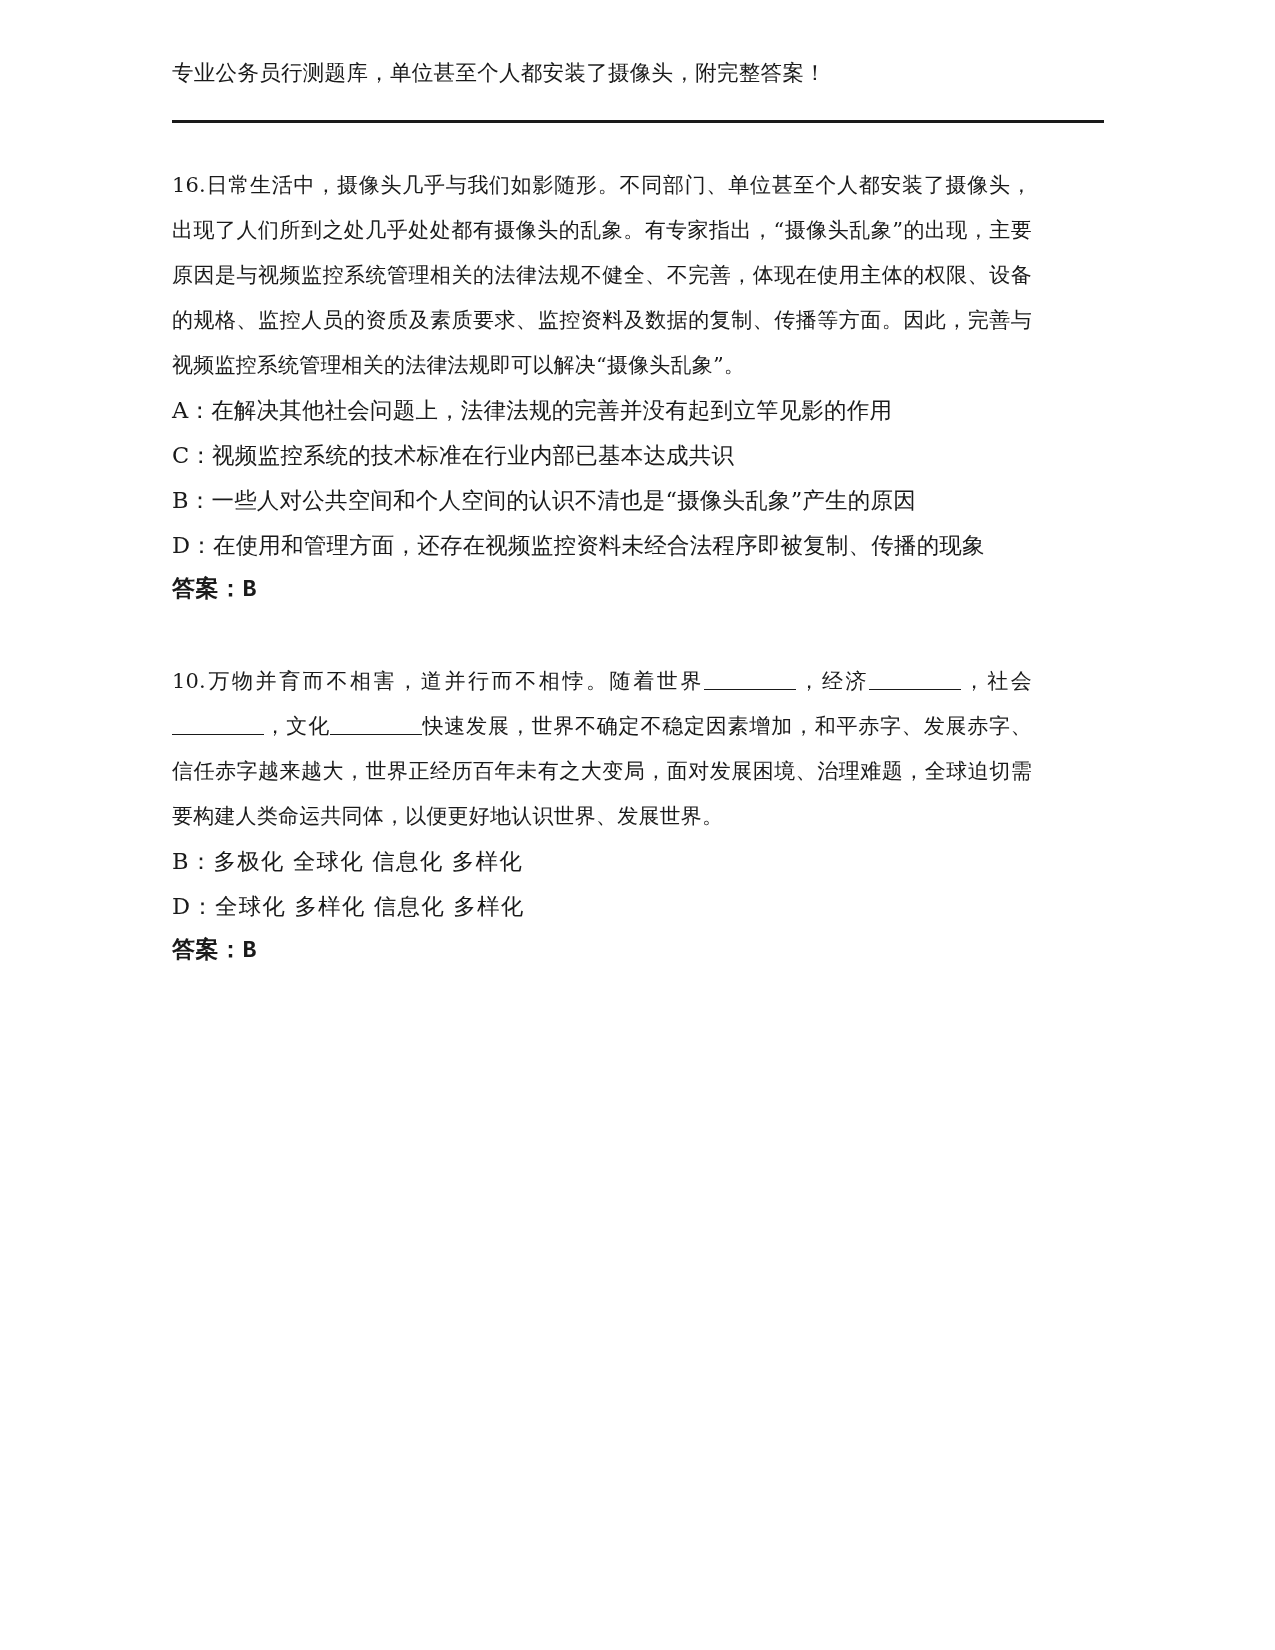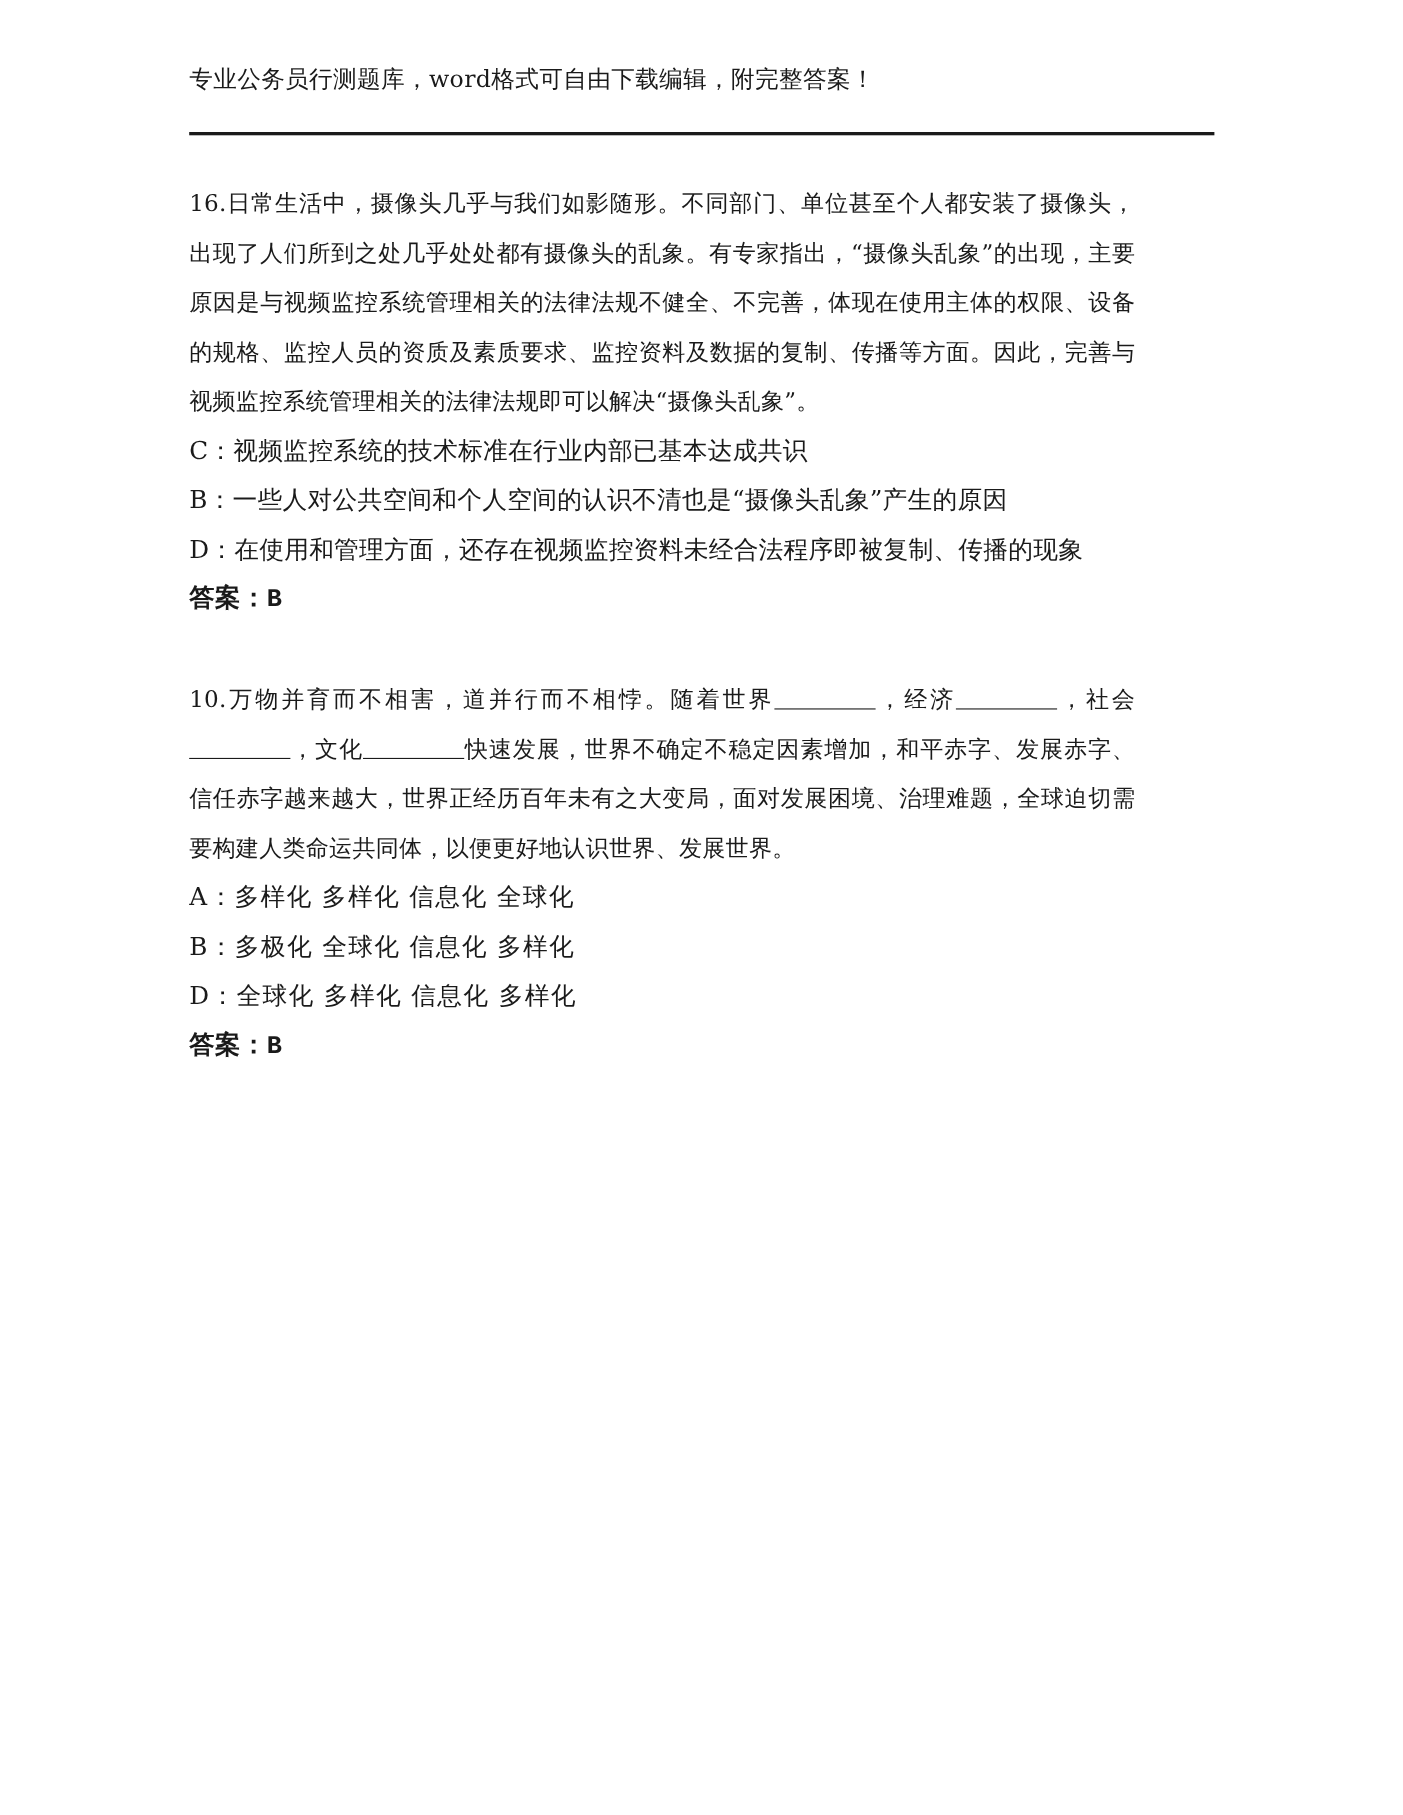--- a/index.html
+++ b/index.html
@@ -79,44 +79,44 @@
     width: 92px;
     height: 22px;
     vertical-align: -2px;
   }
 </style>
 </head>
 <body>
 
 <div class="page">
 
-  <div class="header-note">专业公务员行测题库，word格式可自由下载编辑，附完整答案！</div>
+  <div class="header-note">专业公务员行测题库，单位甚至个人都安装了摄像头，附完整答案！</div>
   <div class="header-rule"></div>
 
   <div class="content">
 
     <div class="question-block">
       <div class="q-body">
         <span class="q-num">16.</span><span>日常生活中，摄像头几乎与我们如影随形。不同部门、单位甚至个人都安装了摄像头，出现了人们所到之处几乎处处都有摄像头的乱象。有专家指出，“摄像头乱象”的出现，主要原因是与视频监控系统管理相关的法律法规不健全、不完善，体现在使用主体的权限、设备的规格、监控人员的资质及素质要求、监控资料及数据的复制、传播等方面。因此，完善与视频监控系统管理相关的法律法规即可以解决“摄像头乱象”。</span>
       </div>
+      <div class="option">A：在解决其他社会问题上，法律法规的完善并没有起到立竿见影的作用</div>
       <div class="option">C：视频监控系统的技术标准在行业内部已基本达成共识</div>
       <div class="option">B：一些人对公共空间和个人空间的认识不清也是“摄像头乱象”产生的原因</div>
       <div class="option">D：在使用和管理方面，还存在视频监控资料未经合法程序即被复制、传播的现象</div>
       <div class="answer">
         <span>答案：</span><span>B</span>
       </div>
     </div>
 
     <div class="gap-between"></div>
 
     <div class="question-block">
       <div class="q-body">
         <span class="q-num">10.</span><span>万物并育而不相害，道并行而不相悖。随着世界</span><span class="blank-line"></span><span>，经济</span><span class="blank-line"></span><span>，社会</span><span class="blank-line"></span><span>，文化</span><span class="blank-line"></span><span>快速发展，世界不确定不稳定因素增加，和平赤字、发展赤字、信任赤字越来越大，世界正经历百年未有之大变局，面对发展困境、治理难题，全球迫切需要构建人类命运共同体，以便更好地认识世界、发展世界。</span>
       </div>
-      <div class="option option-spaced">A：多样化 多样化 信息化 全球化</div>
       <div class="option option-spaced">B：多极化 全球化 信息化 多样化</div>
       <div class="option option-spaced">D：全球化 多样化 信息化 多样化</div>
       <div class="answer">
         <span>答案：</span><span>B</span>
       </div>
     </div>
 
   </div>
 </div>
 

